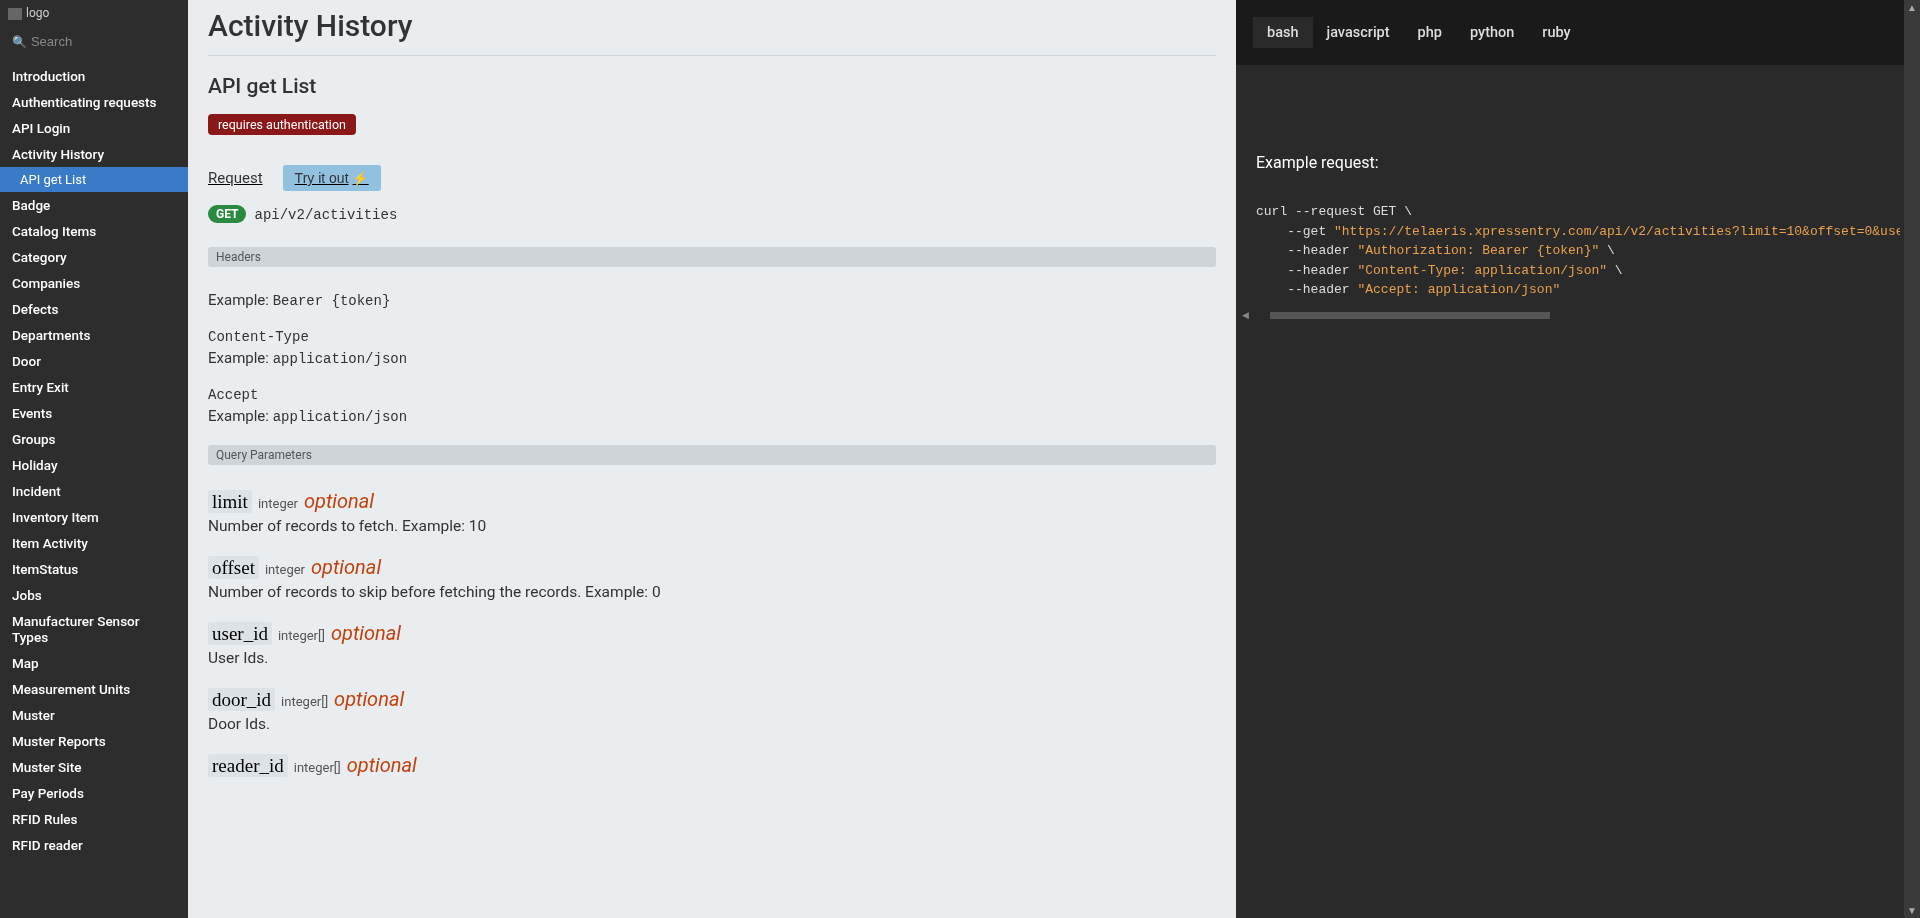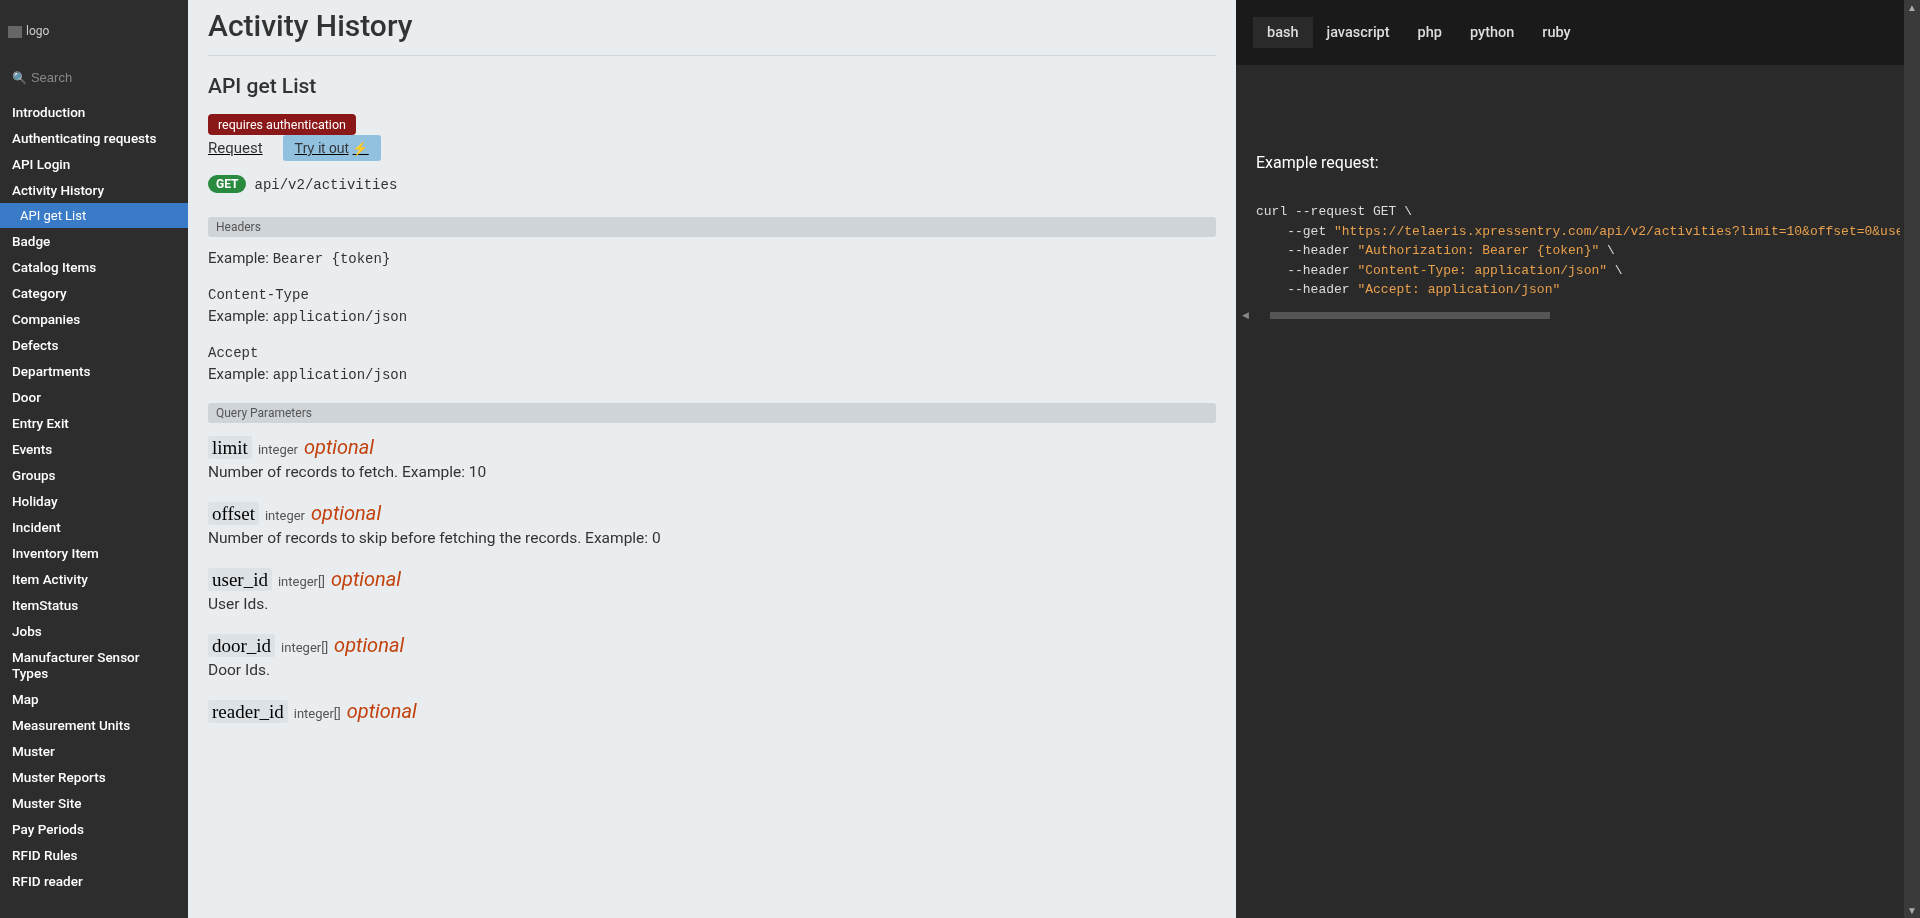--- a/index.html
+++ b/index.html
@@ -17,21 +17,21 @@
 .sidebar {
   width: 188px;
   background: #2d2d2d;
   color: #fff;
   display: flex;
   flex-direction: column;
   overflow-y: auto;
   flex-shrink: 0;
 }
 .logo {
-  padding: 24px 8px;
+  padding: 6px 8px;
   font-size: 12px;
   color: #ccc;
 }
 .logo-icon {
   display: inline-block;
   width: 14px;
   height: 12px;
   background: #666;
   margin-right: 4px;
   vertical-align: middle;
@@ -101,20 +101,21 @@
   color: #333;
   margin-bottom: 16px;
 }
 .auth-badge {
   display: inline-block;
   background: #8b1818;
   color: #fff;
   font-size: 12.5px;
   padding: 3px 10px;
   border-radius: 4px;
+  margin-bottom: 30px;
 }
 .request-row {
   display: flex;
   align-items: center;
   gap: 14px;
   margin-bottom: 14px;
   text-decoration: underline;
 }
 .request-label {
   font-size: 15px;
@@ -155,21 +156,21 @@
   font-family: "Courier New", monospace;
   font-size: 14px;
   color: #333;
 }
 .section-header {
   background: #cfd4d9;
   padding: 3px 8px;
   font-size: 12px;
   color: #555;
   border-radius: 3px;
-  margin-bottom: 12px;
+  margin-bottom: 24px;
 }
 .header-item {
   margin-bottom: 20px;
 }
 .header-name {
   font-family: "Courier New", monospace;
   font-size: 14px;
   color: #333;
   margin-bottom: 4px;
 }

